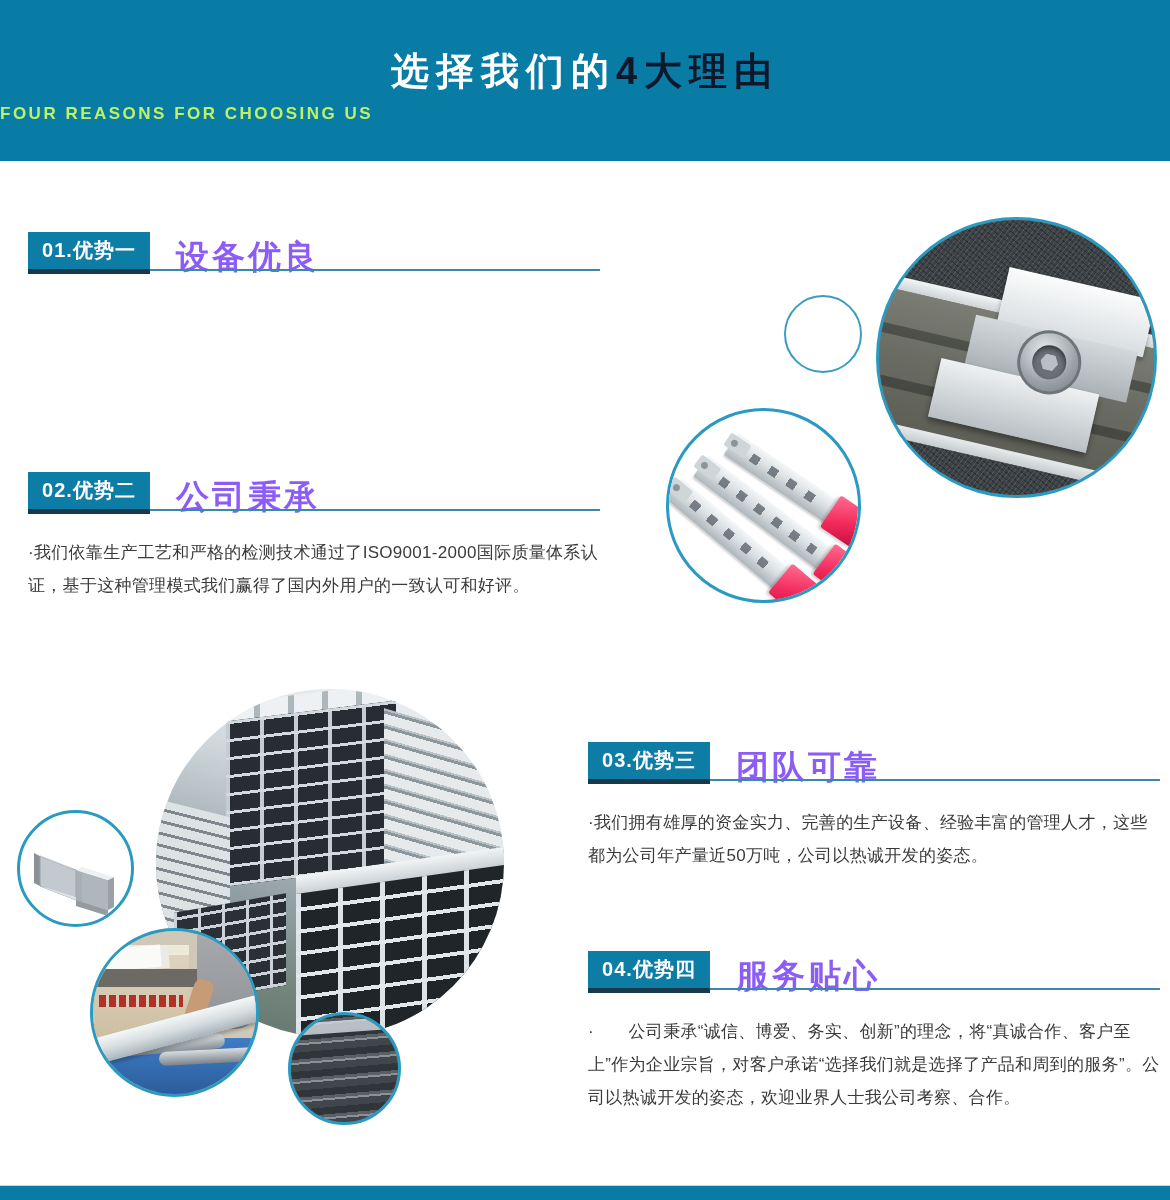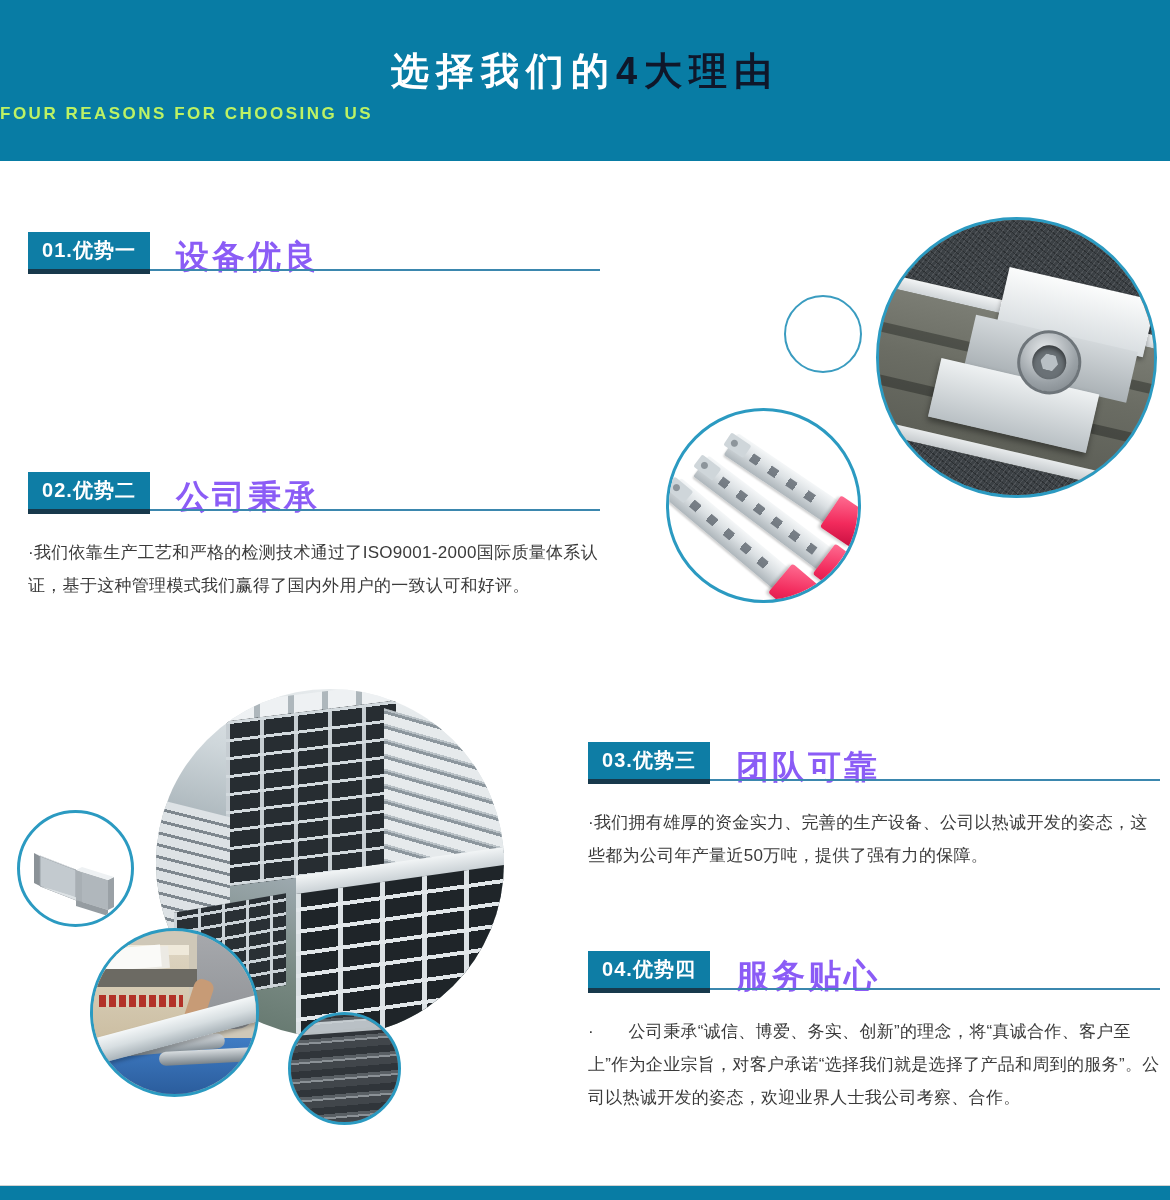--- a/index.html
+++ b/index.html
@@ -159,21 +159,21 @@
       <span class="feat-title">公司秉承</span>
     </div>
     <p class="feat-body">·我们依靠生产工艺和严格的检测技术通过了ISO9001-2000国际质量体系认证，基于这种管理模式我们赢得了国内外用户的一致认可和好评。</p>
   </section>
 
   <section class="feature s3">
     <div class="feat-head">
       <span class="feat-badge">03.优势三</span>
       <span class="feat-title">团队可靠</span>
     </div>
-    <p class="feat-body">·我们拥有雄厚的资金实力、完善的生产设备、公司以热诚开发的姿态，这些都为公司年产量近50万吨，提供了强有力的保障。</p>
+    <p class="feat-body">·我们拥有雄厚的资金实力、完善的生产设备、经验丰富的管理人才，这些都为公司年产量近50万吨，公司以热诚开发的姿态。</p>
   </section>
 
   <section class="feature s4">
     <div class="feat-head">
       <span class="feat-badge">04.优势四</span>
       <span class="feat-title">服务贴心</span>
     </div>
     <p class="feat-body">·　　公司秉承“诚信、博爱、务实、创新”的理念，将“真诚合作、客户至上”作为企业宗旨，对客户承诺“选择我们就是选择了产品和周到的服务”。公司以热诚开发的姿态，欢迎业界人士我公司考察、合作。</p>
   </section>
 

